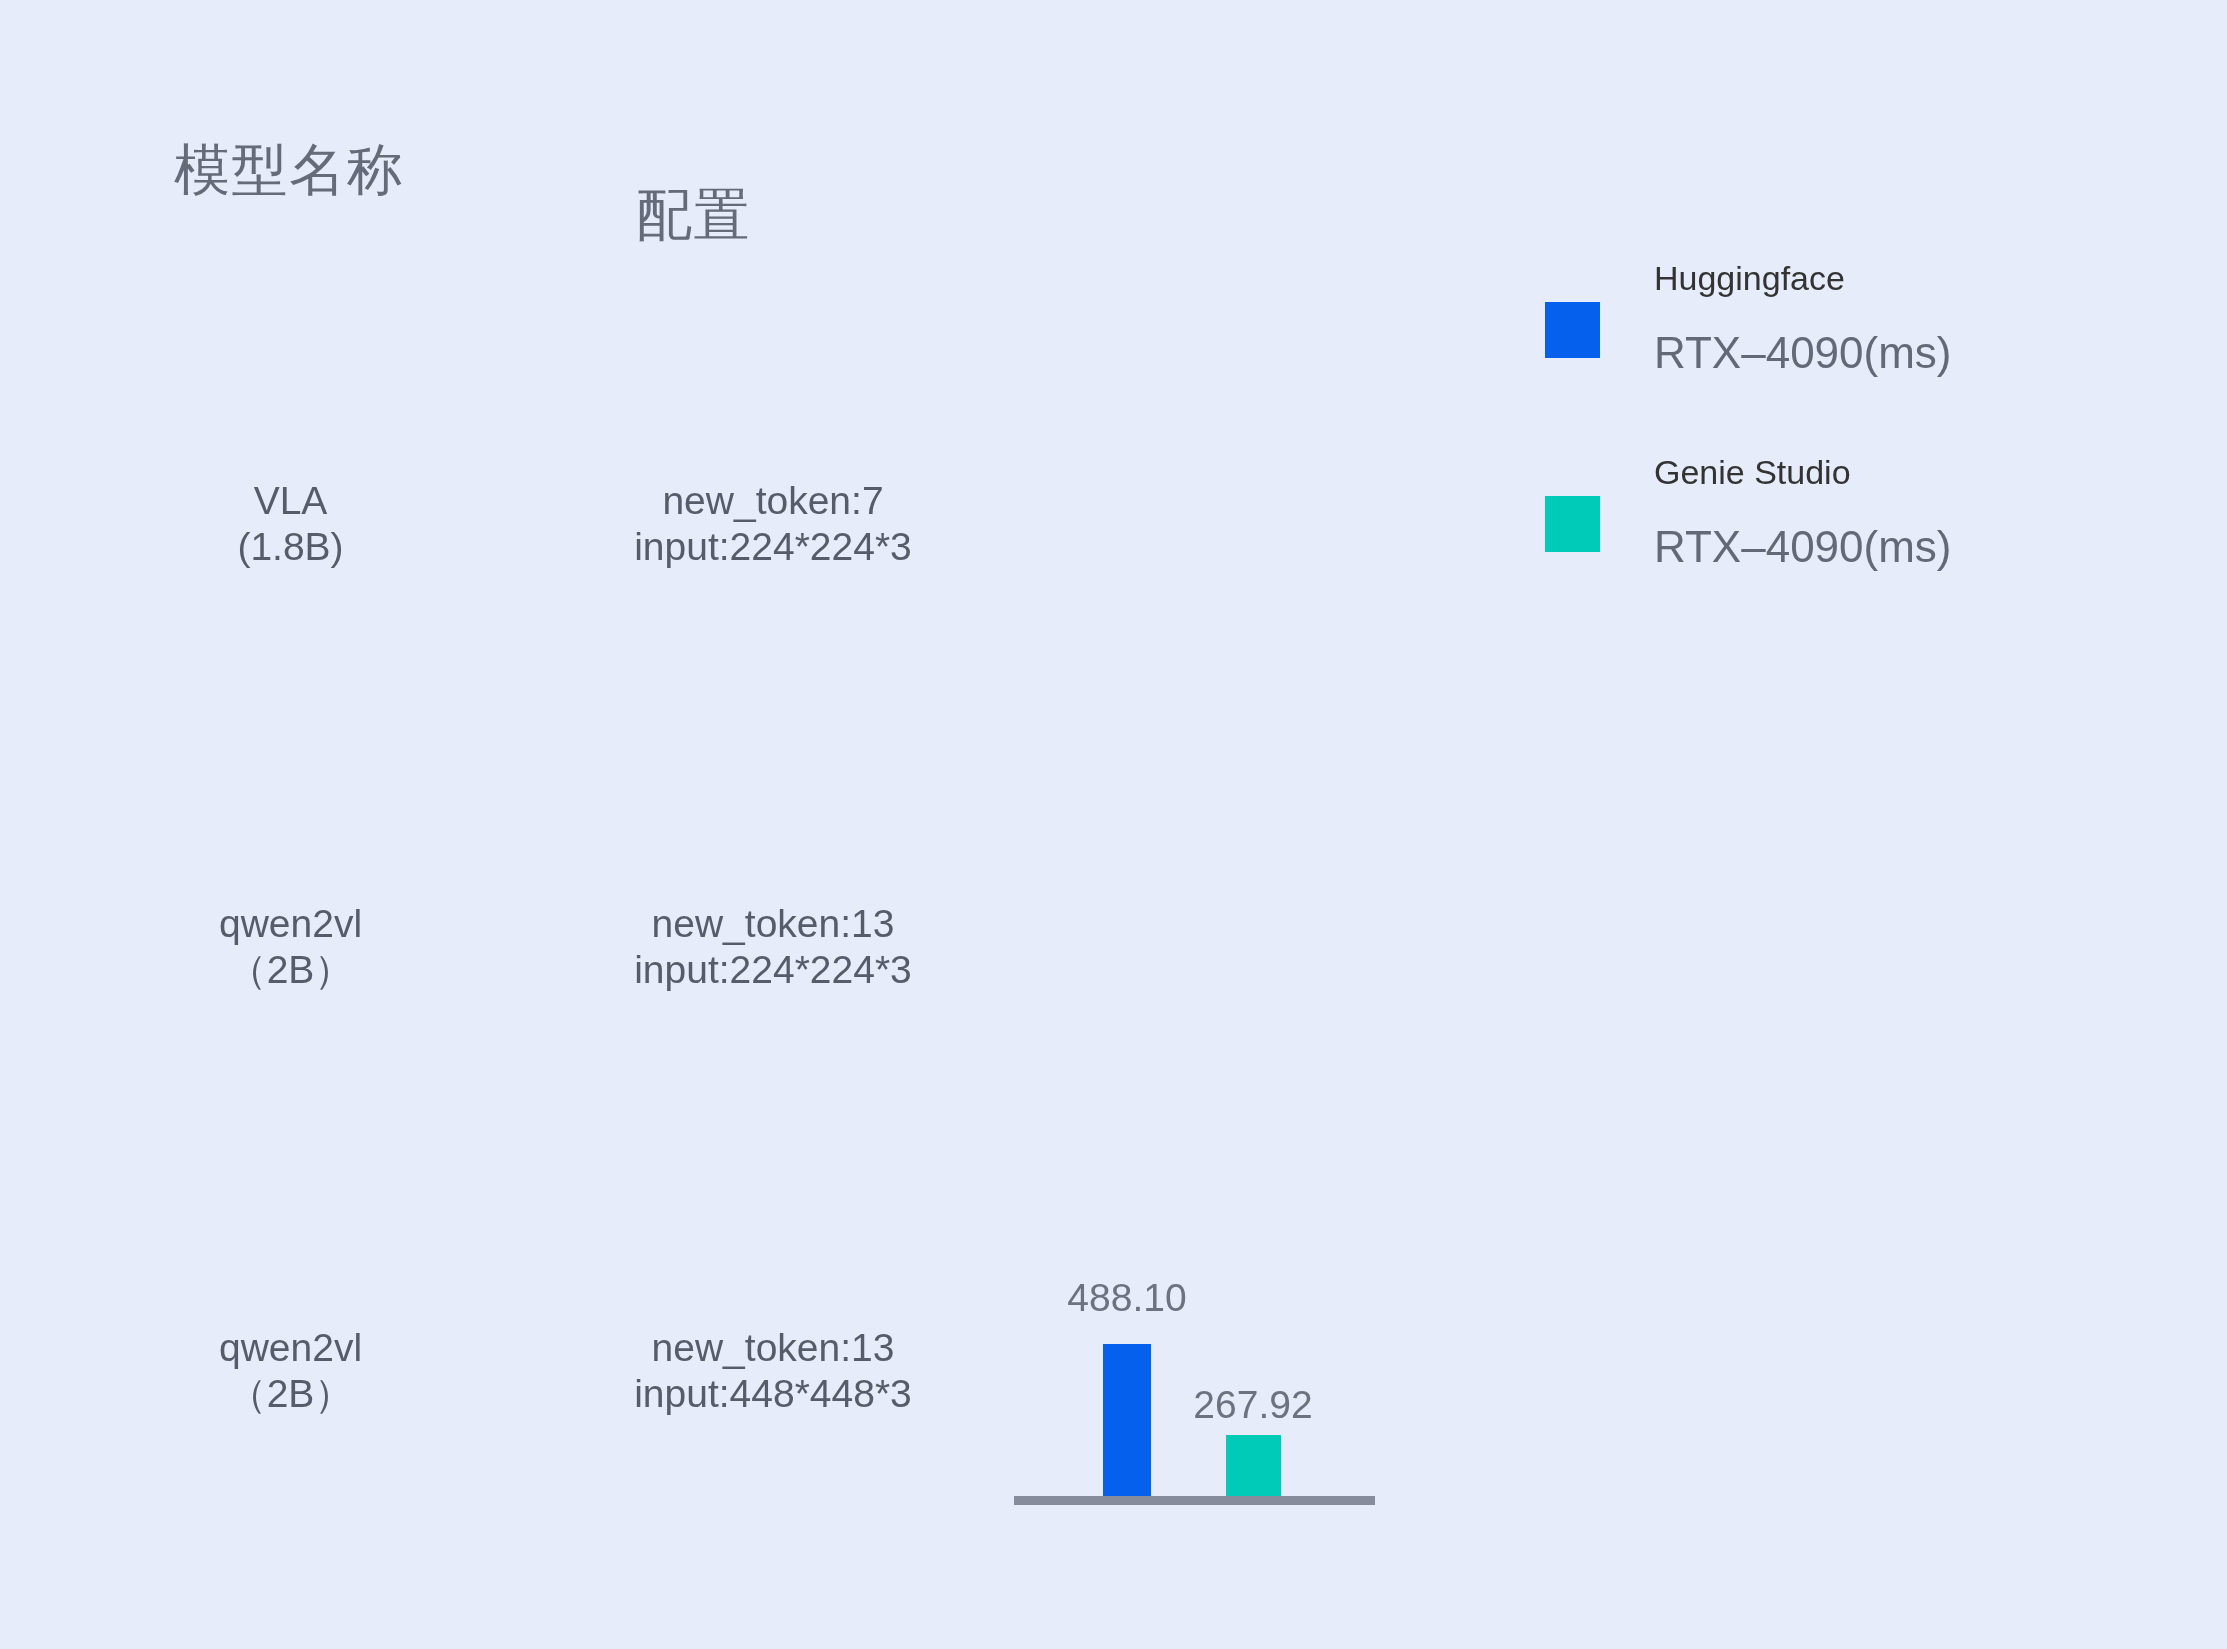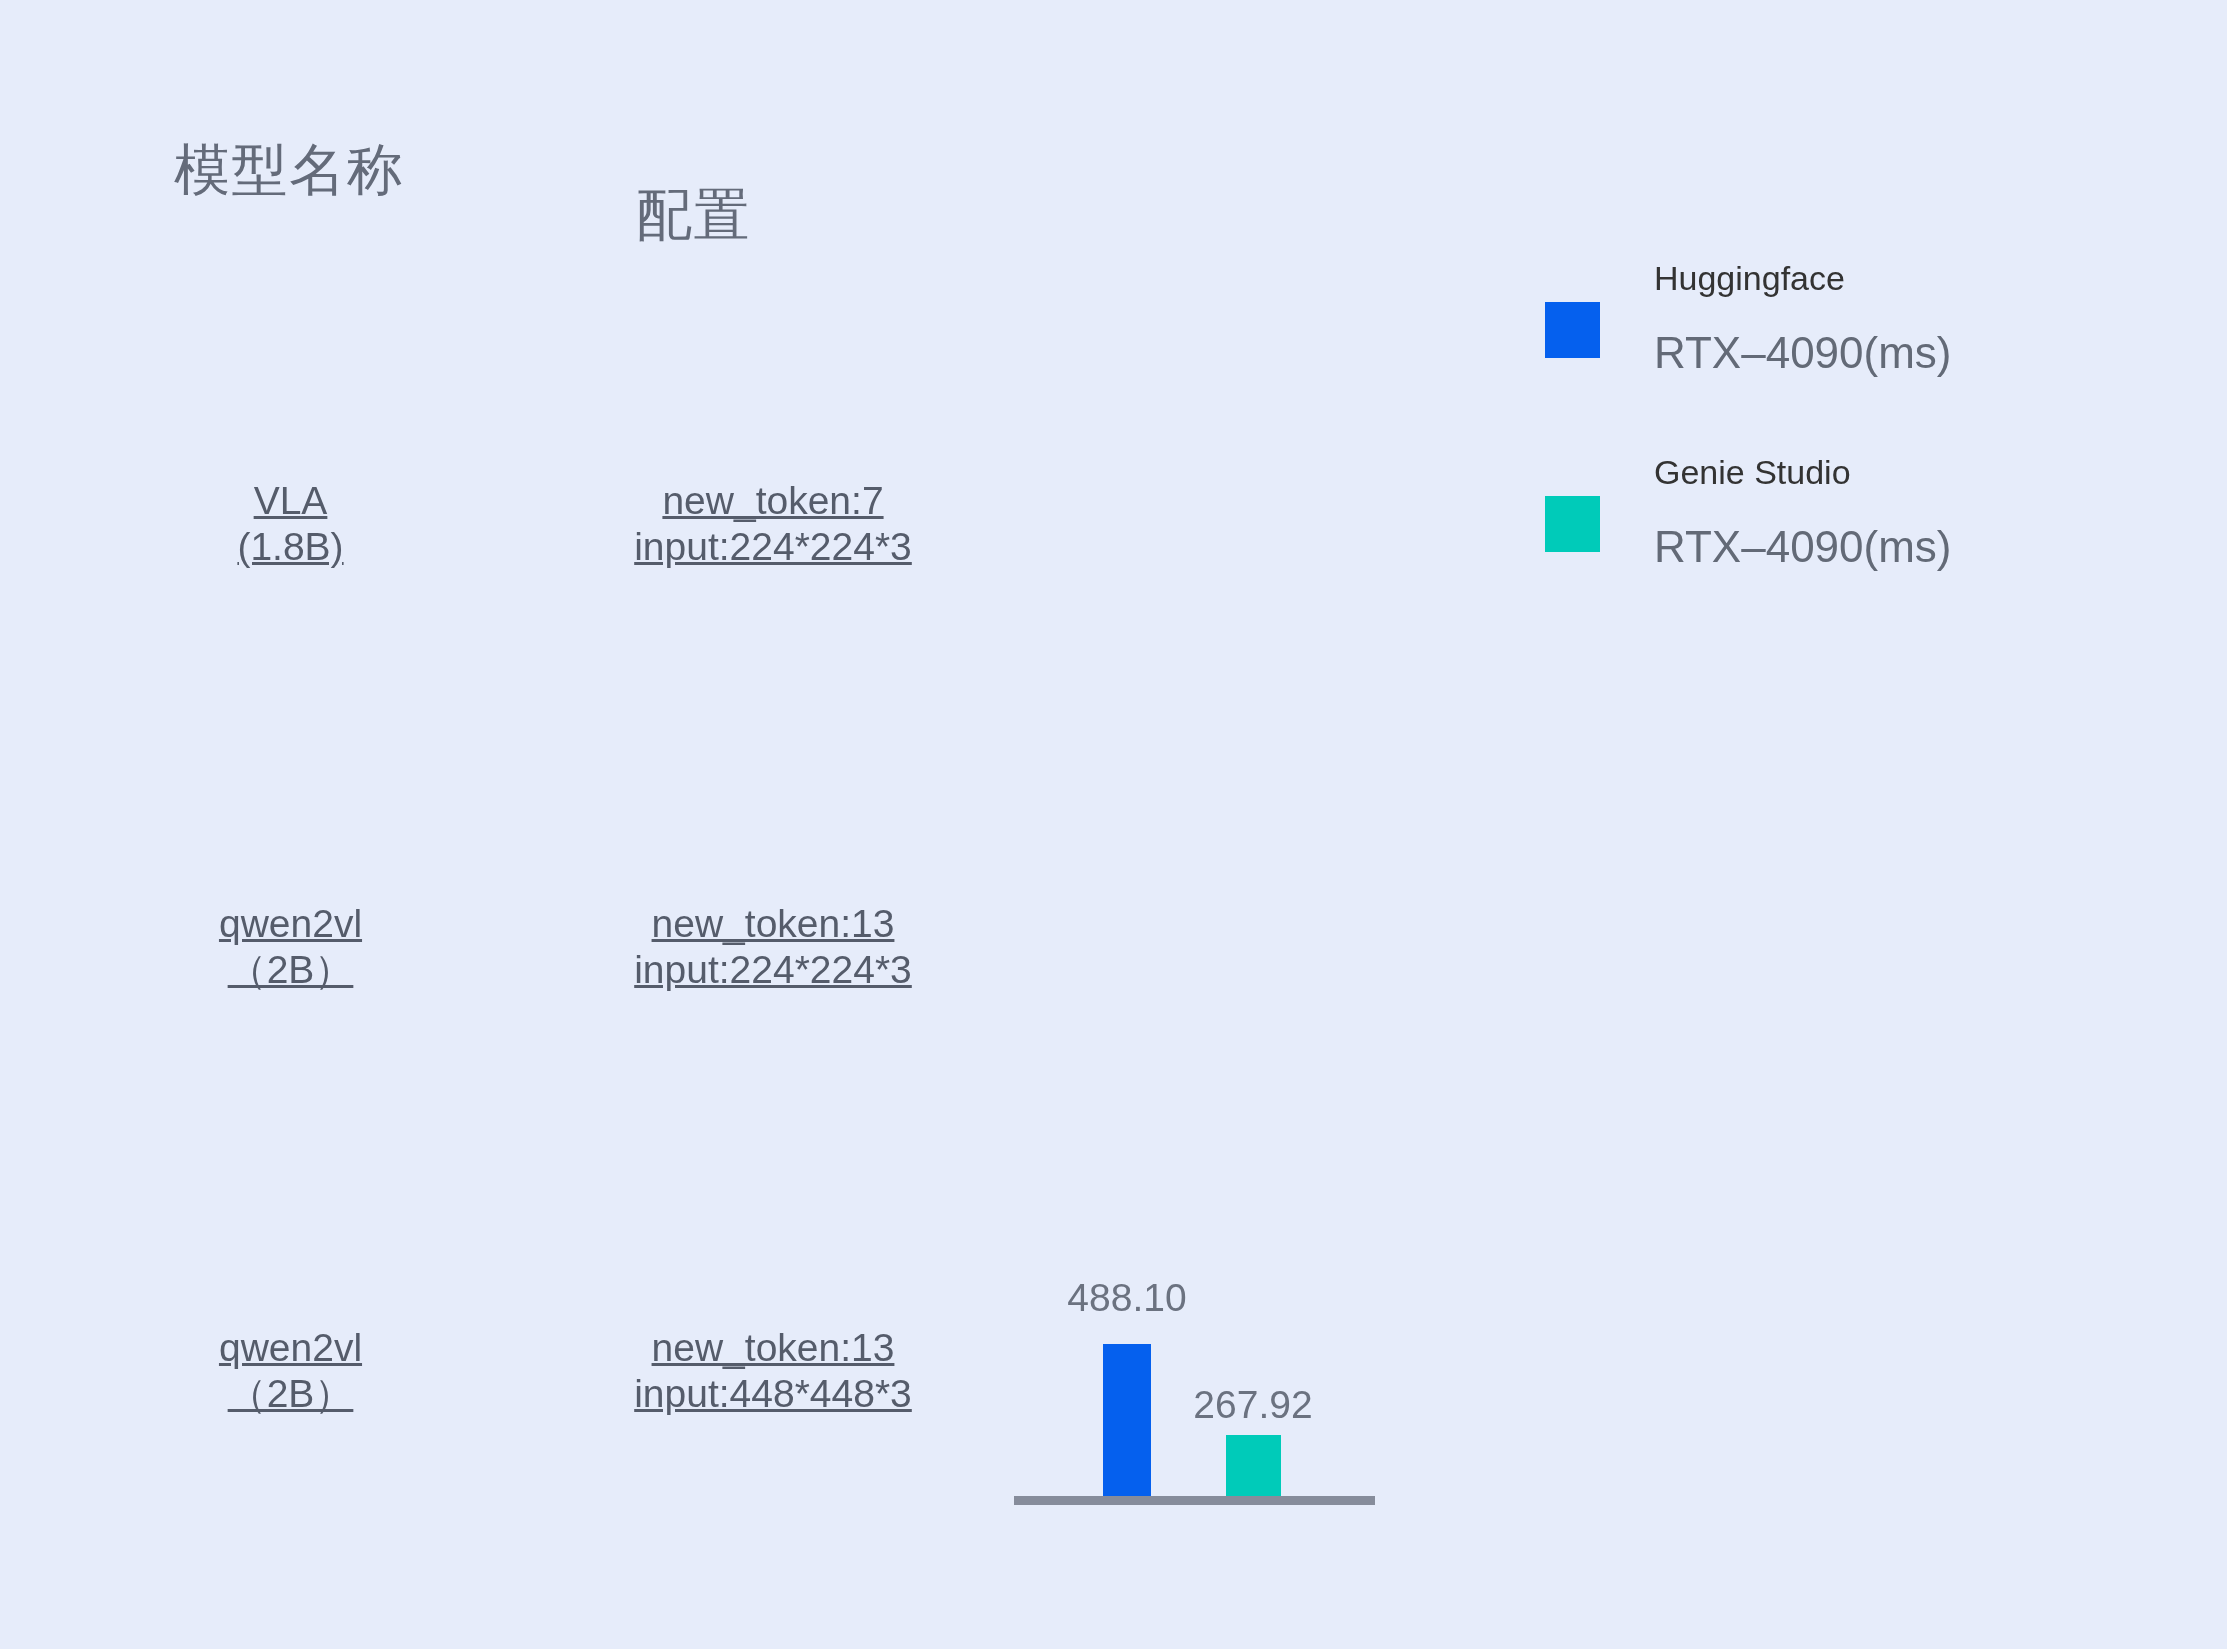--- a/index.html
+++ b/index.html
@@ -29,21 +29,20 @@
   #row-1 { top:846px; height:235px; }
   #row-2 { top:1270px; height:235px; }
 
   .cell-name, .cell-config {
     position:absolute;
     color:#555c6b;
     font-size:39px;
     line-height:1.18;
     text-align:center;
     white-space:pre-line;
-    text-decoration:underline;
   }
   .cell-name   { left:118px;  width:345px; }
   .cell-config { left:475px;  width:596px; }
 
   
   #row-0 .cell-name, #row-0 .cell-config { top:55px; }
   #row-1 .cell-name, #row-1 .cell-config { top:55px; }
   #row-2 .cell-name, #row-2 .cell-config { top:55px; }
 
   

